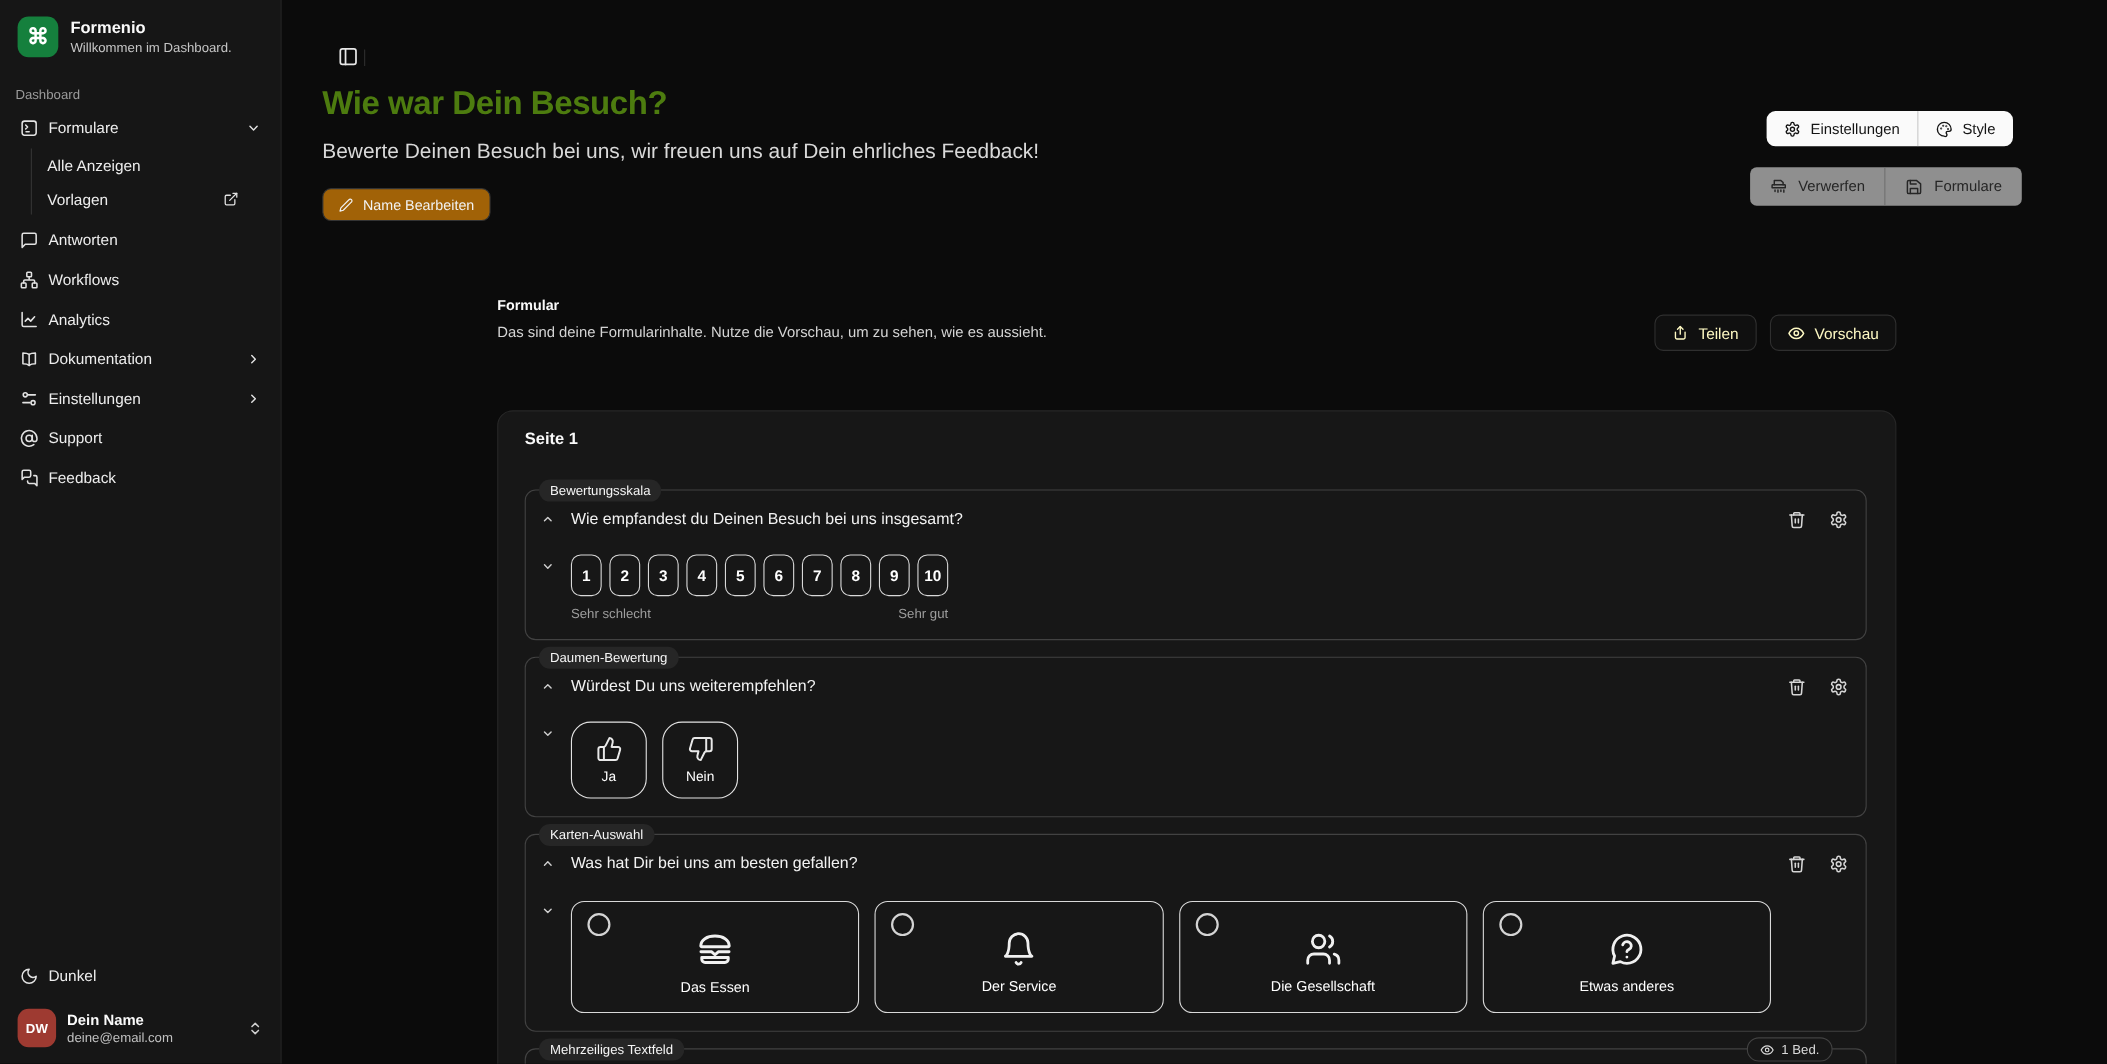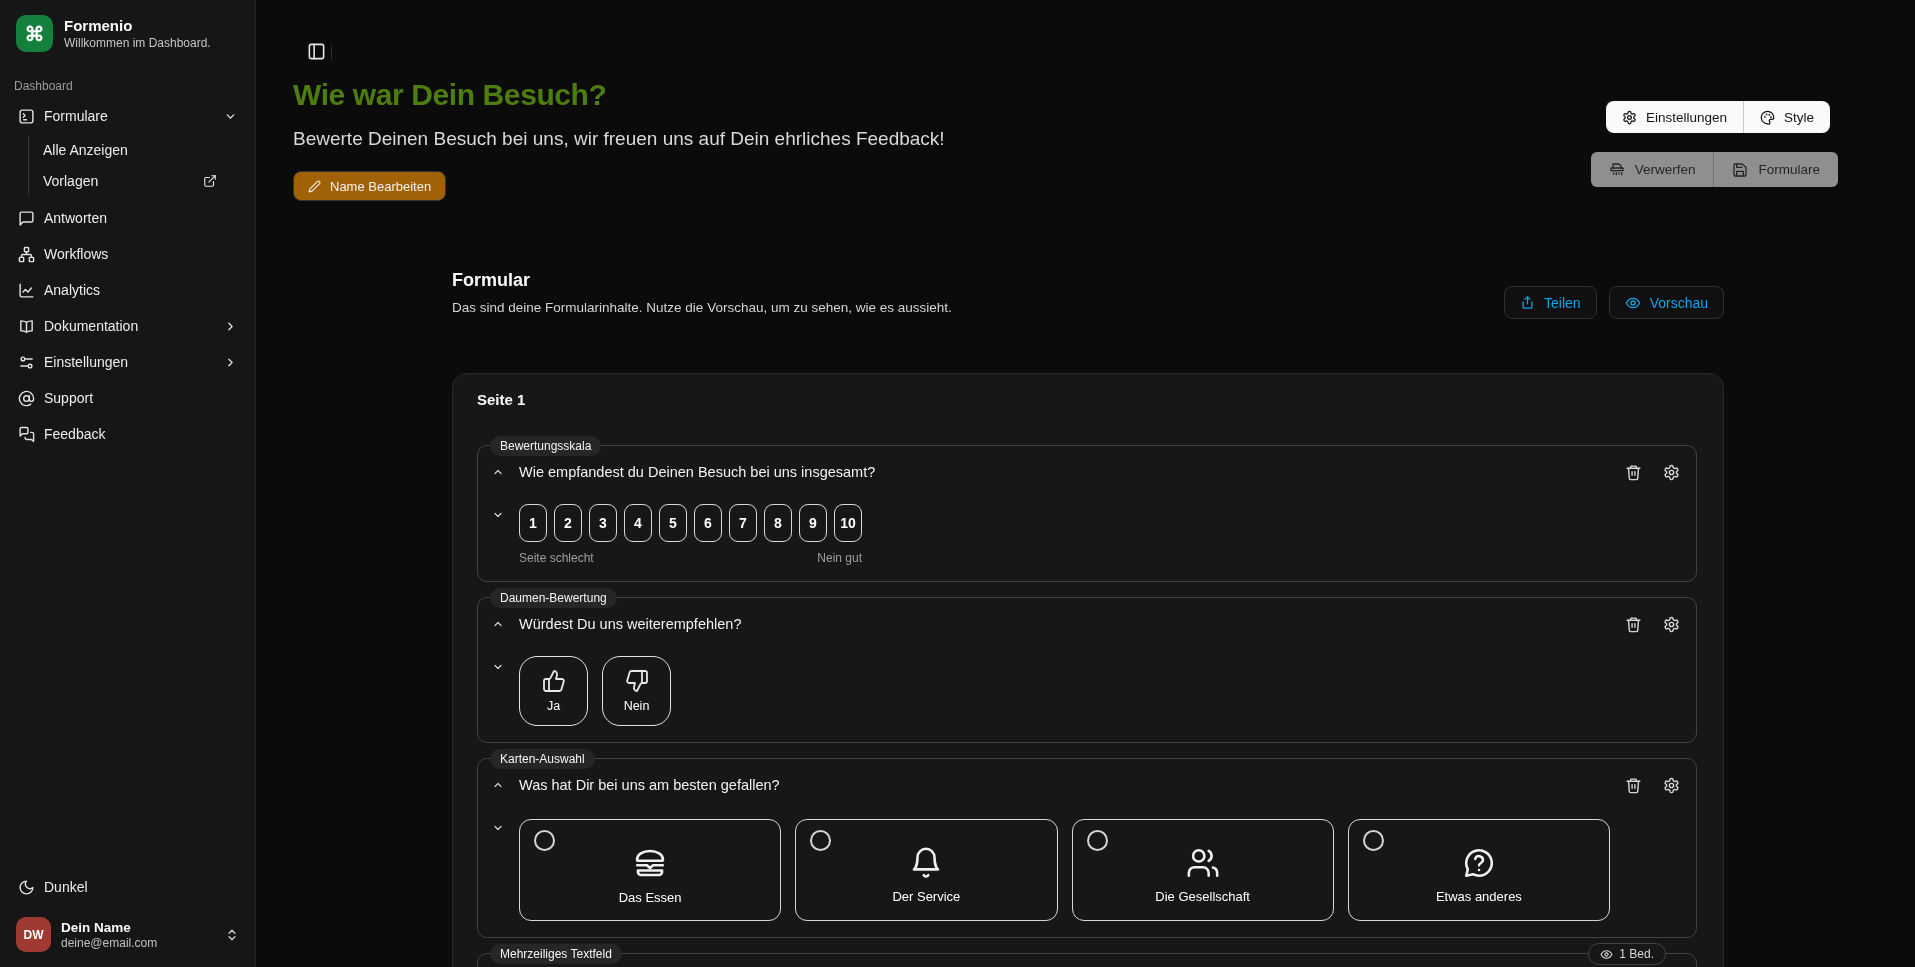--- a/index.html
+++ b/index.html
@@ -75,27 +75,27 @@
     position:absolute; top:152px; right:77px; height:35px;
     display:flex; align-items:stretch; background:#8f8f8f; border-radius:6px; overflow:hidden;
   }
   .seg-gray .seg {
     display:flex; align-items:center; gap:10px; padding:0 18px;
     color:#262626; font-size:13.5px; cursor:default;
   }
   .seg-gray .seg + .seg { border-left:1px solid #6f6f6f; }
 
   .form-head { position:absolute; left:196px; top:270px; width:1272px; }
-  .form-head-title { font-size:18px; font-weight:700; }
+  .form-head-title { font-size:13px; font-weight:700; }
   .form-head-sub { margin-top:9px; font-size:13.5px; color:#d4d4d4; }
   .form-head-actions { position:absolute; right:0; top:16px; display:flex; gap:12px; }
   .btn-ghost {
     display:inline-flex; align-items:center; gap:9px; height:33px; padding:0 15px;
     border-radius:8px; background:#101010; border:1px solid #2f2f2f;
-    color:#0ea5e9; font-size:14px; cursor:pointer;
+    color:#fef9c3; font-size:14px; cursor:pointer;
   }
 
   
   .page-card {
     position:absolute; left:196px; top:373px; width:1272px; height:660px;
     background:#171717; border:1px solid #272727; border-radius:14px;
     padding:17px 26px 0 24px;
   }
   .page-title { font-size:15px; font-weight:700; }
 
@@ -404,22 +404,22 @@
             <button class="scale-btn">3</button>
             <button class="scale-btn">4</button>
             <button class="scale-btn">5</button>
             <button class="scale-btn">6</button>
             <button class="scale-btn">7</button>
             <button class="scale-btn">8</button>
             <button class="scale-btn">9</button>
             <button class="scale-btn">10</button>
           </div>
           <div class="scale-labels">
-            <span>Seite schlecht</span>
-            <span>Nein gut</span>
+            <span>Sehr schlecht</span>
+            <span>Sehr gut</span>
           </div>
         </div>
       </div>
       <div class="fs-actions">
         <svg class="ic" width="17" height="17" viewBox="0 0 24 24" fill="none" stroke="currentColor" stroke-width="2" stroke-linecap="round" stroke-linejoin="round">
             <path d="M3 6h18"></path>
             <path d="M8 6V4a1 1 0 0 1 1-1h6a1 1 0 0 1 1 1v2"></path>
             <path d="m19 6-1 14a2 2 0 0 1-2 2H8a2 2 0 0 1-2-2L5 6"></path>
             <path d="M10 11v5"></path>
             <path d="M14 11v5"></path>

